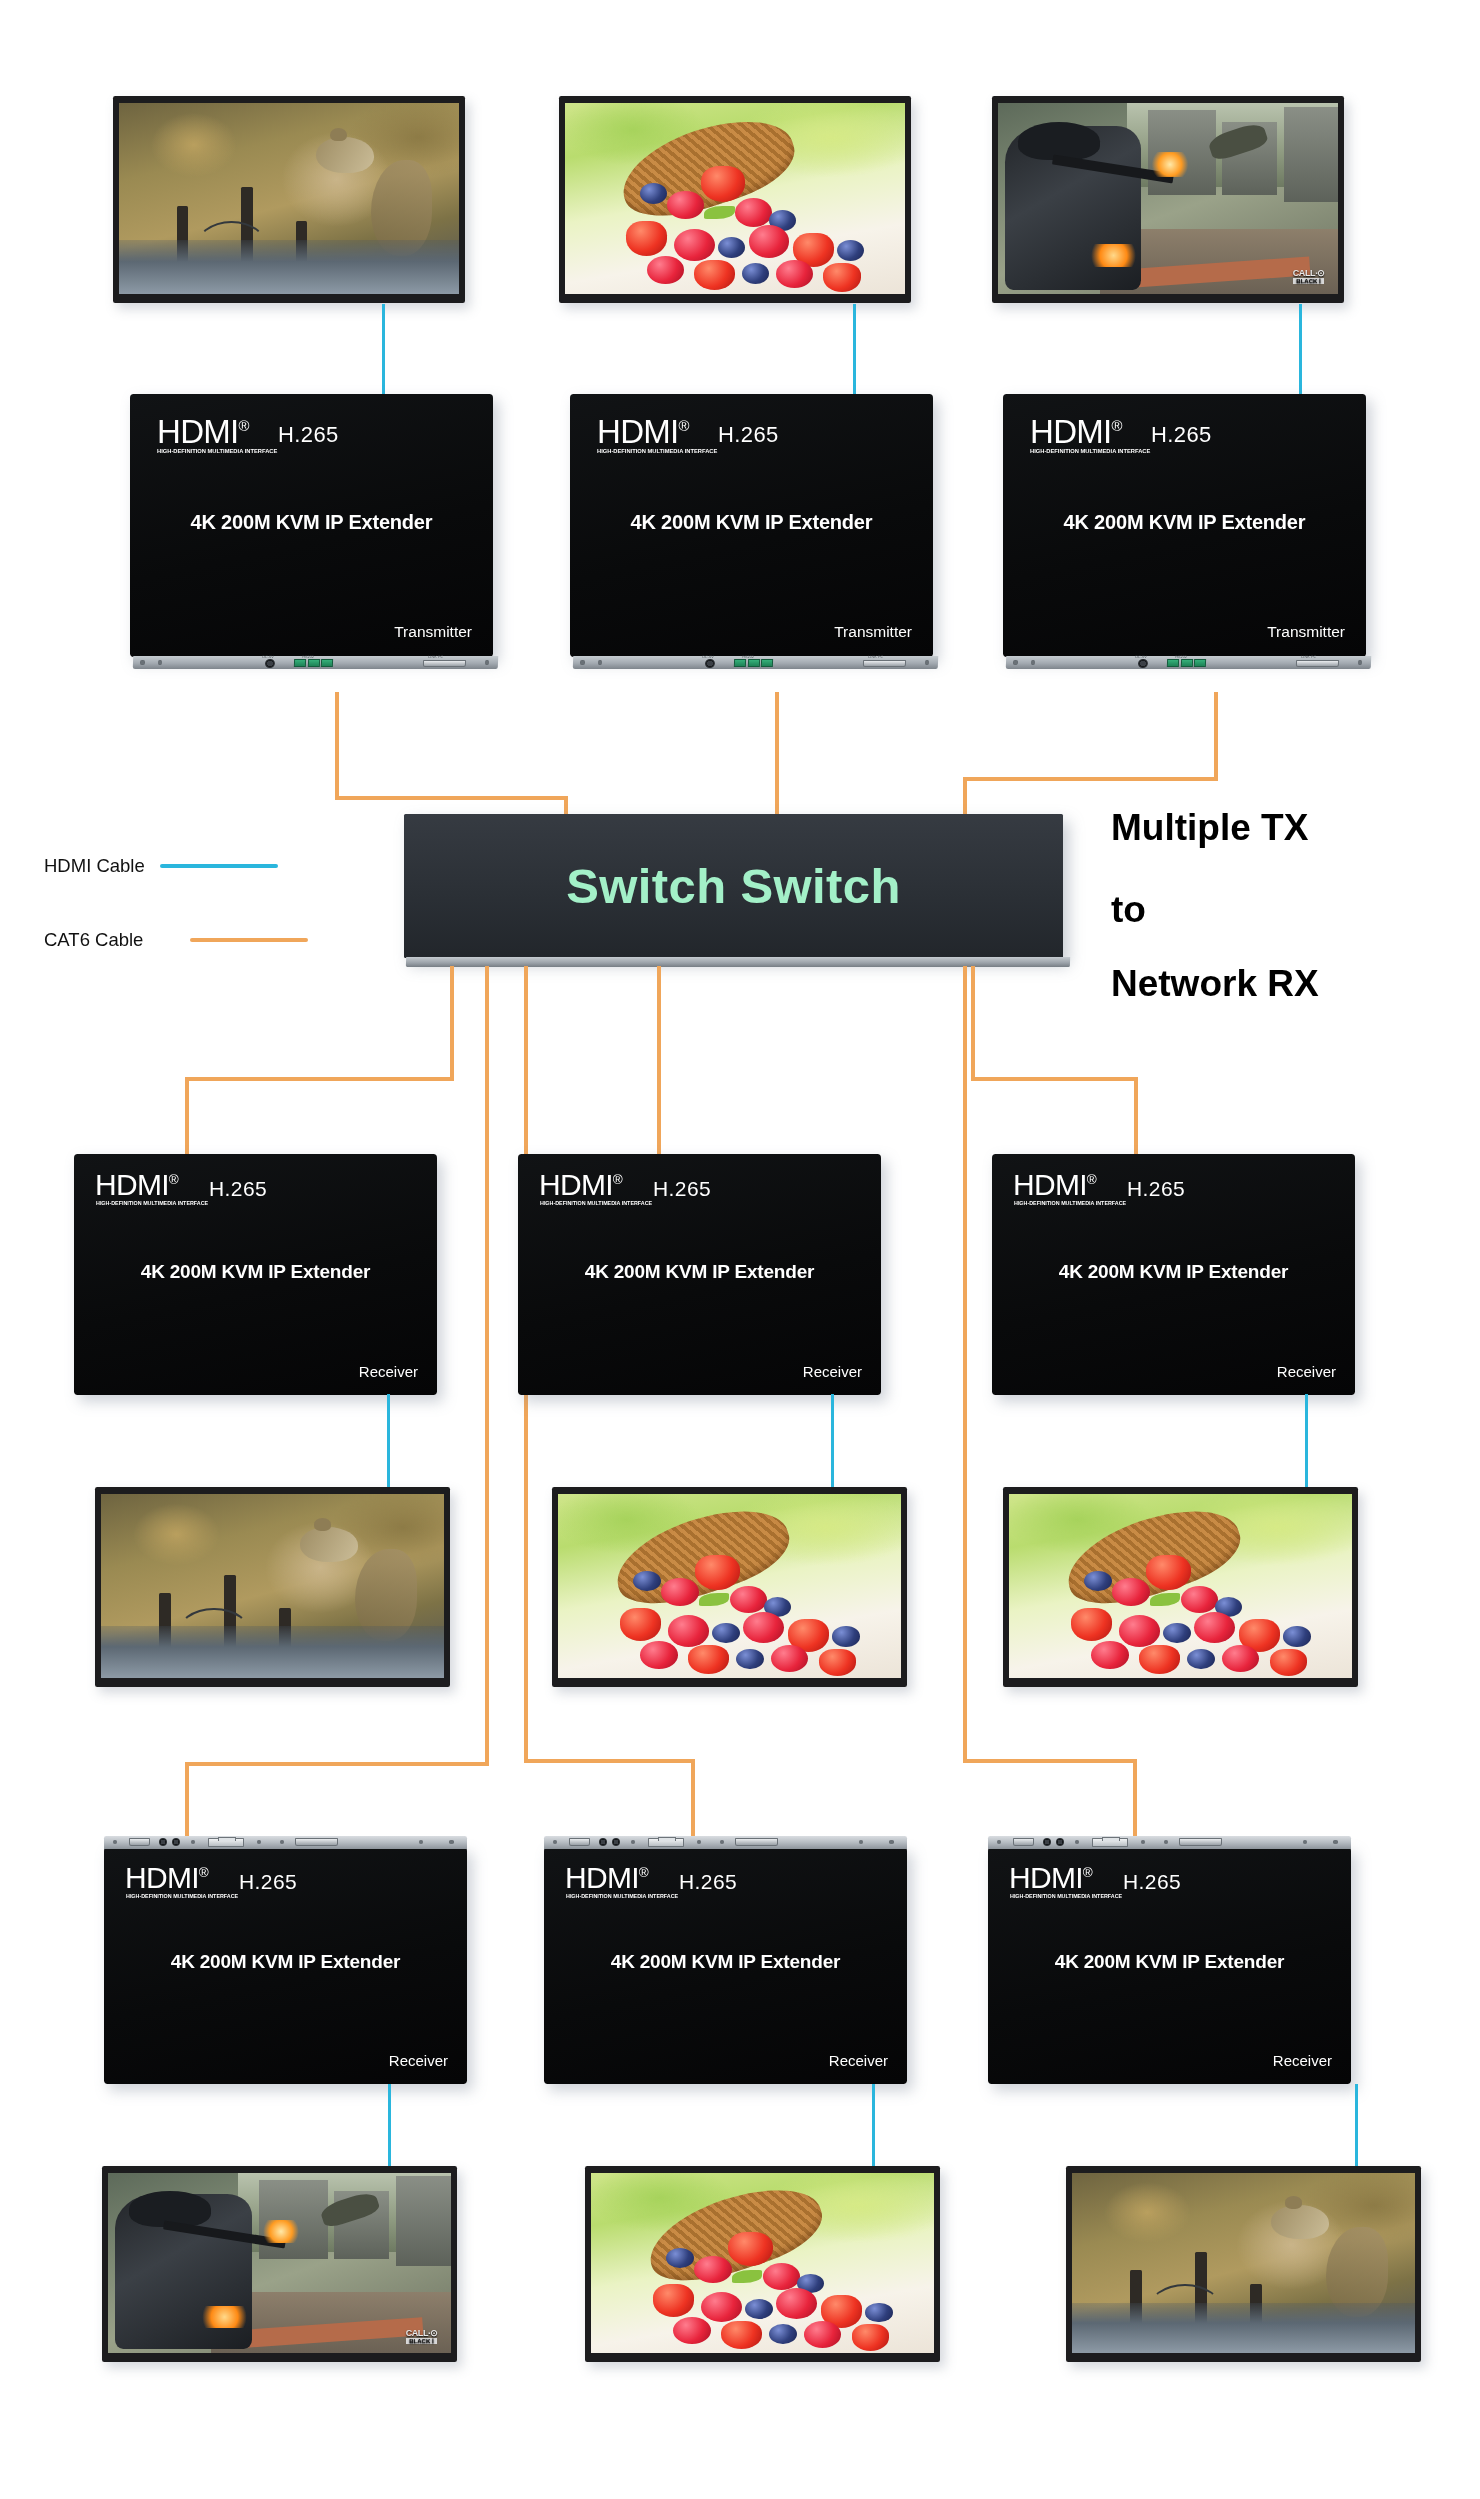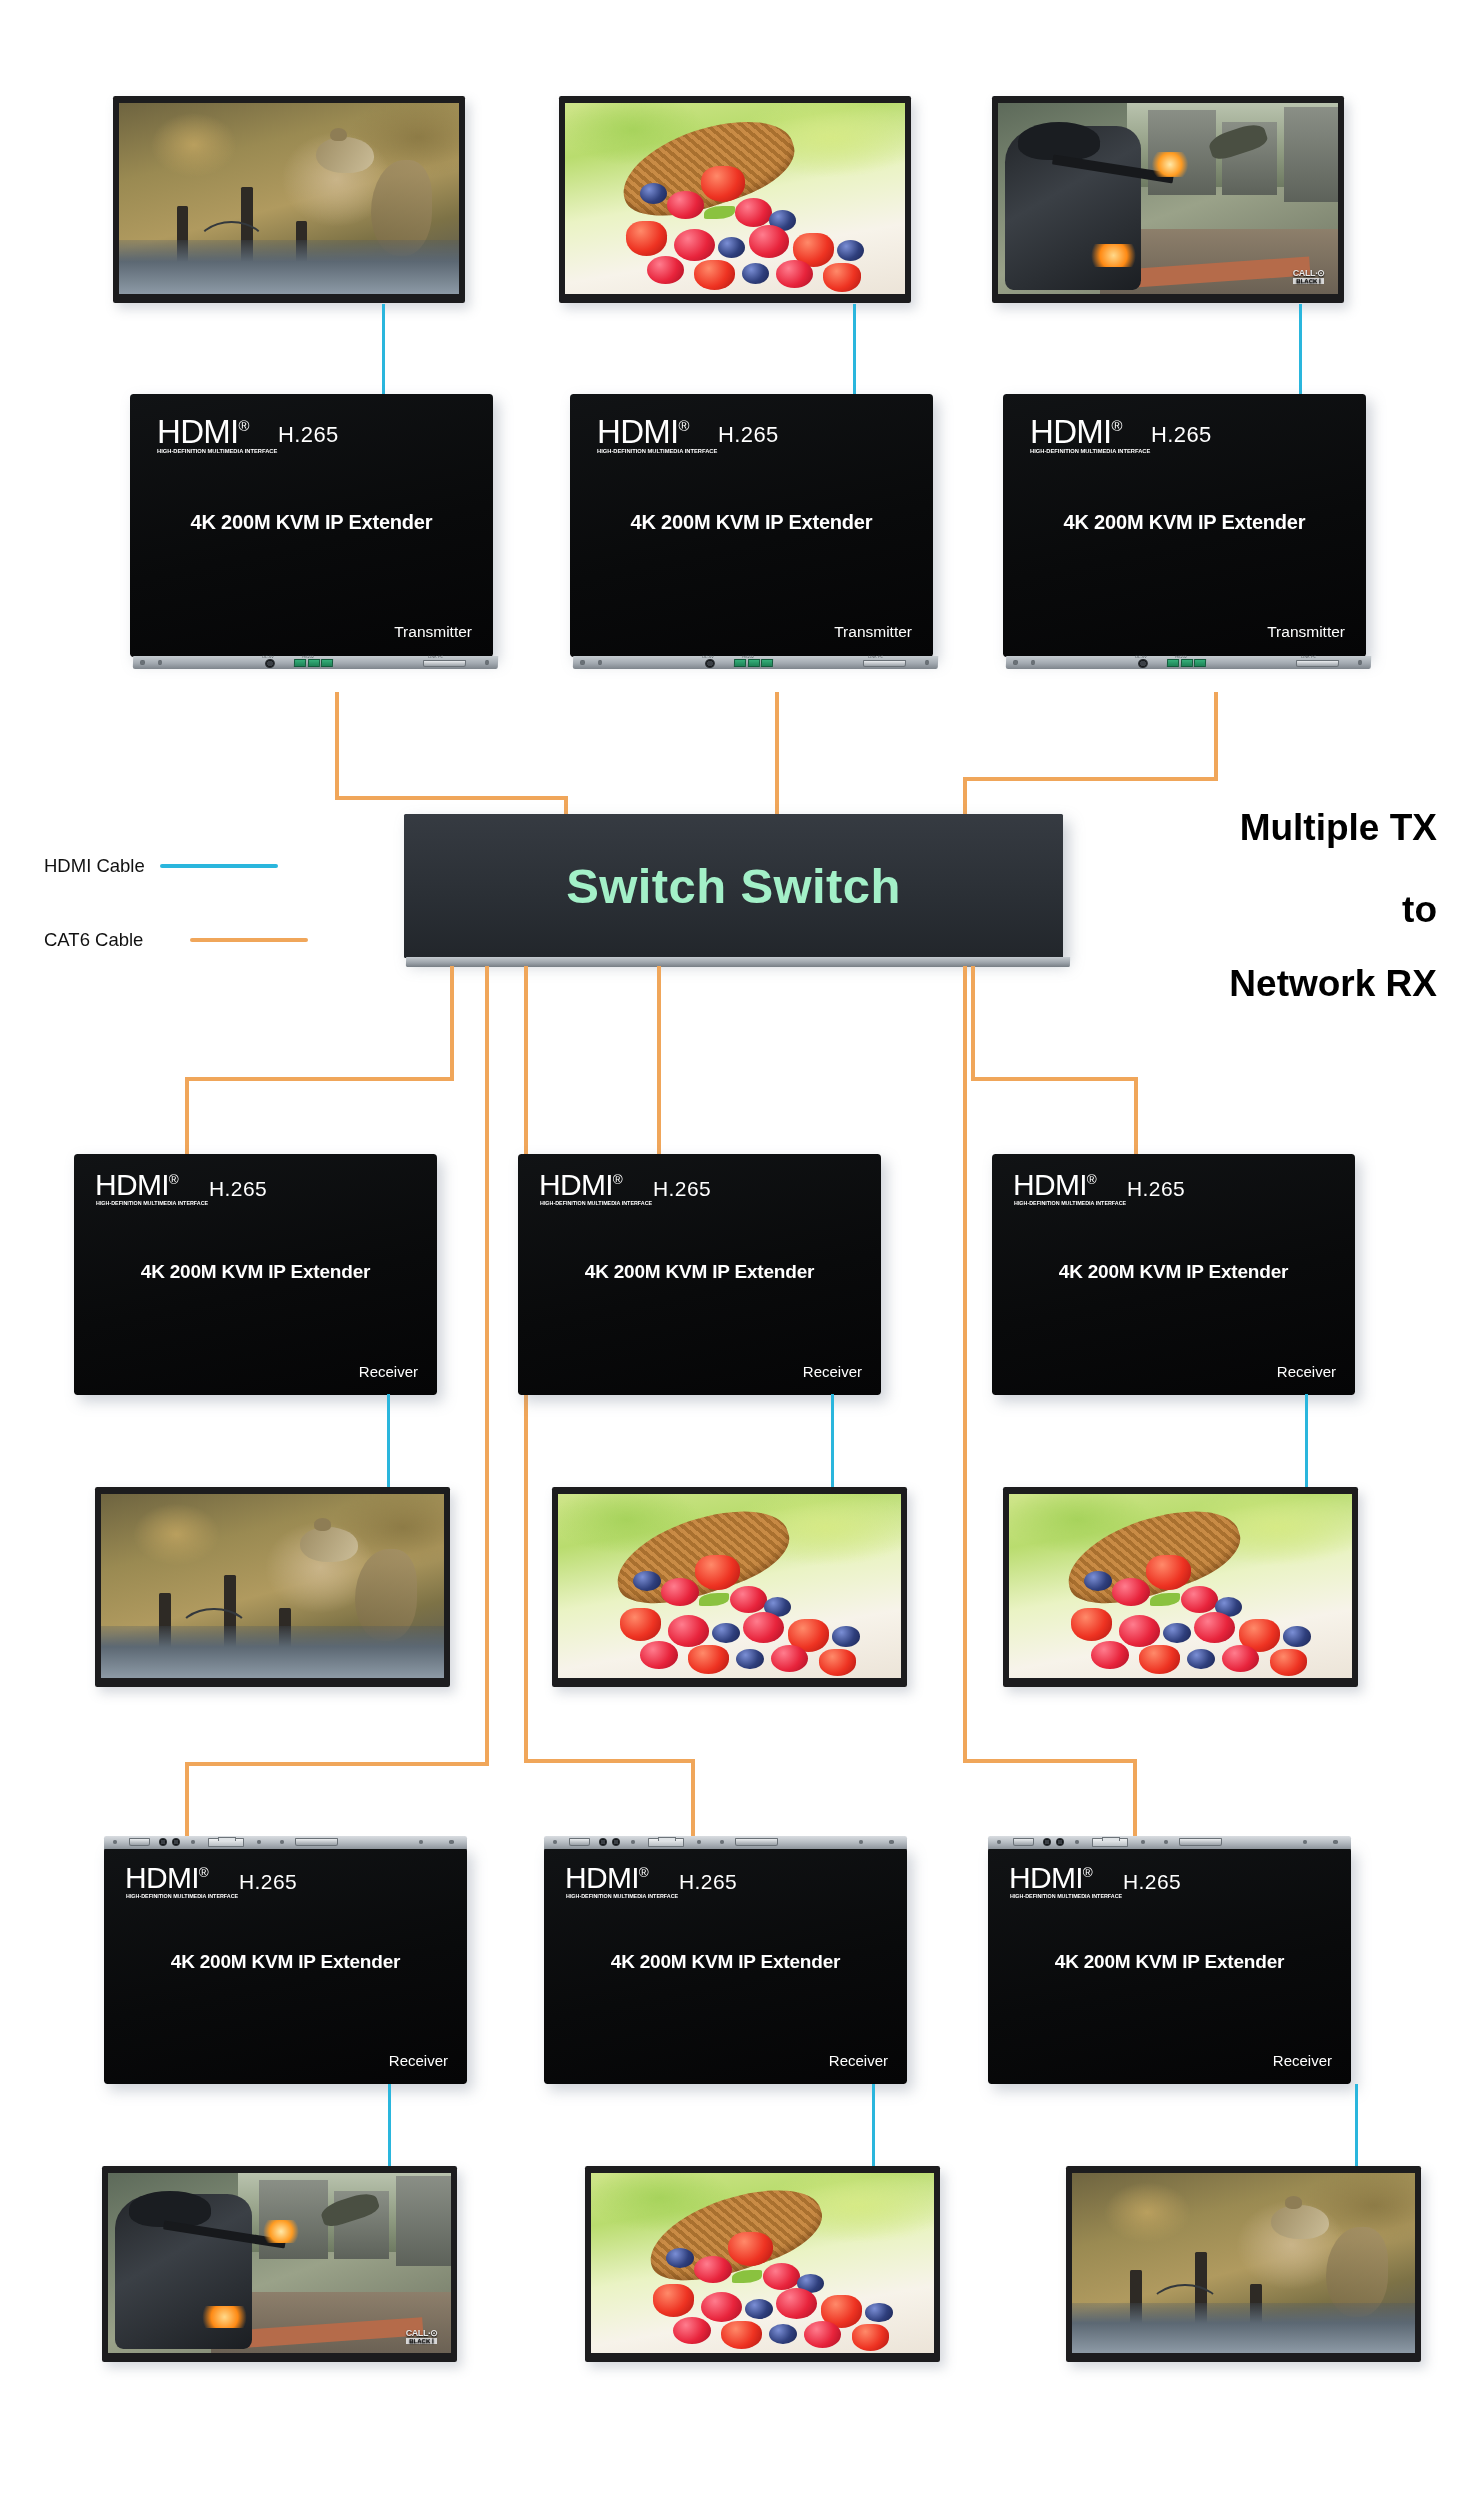--- a/index.html
+++ b/index.html
@@ -133,21 +133,21 @@
 
   
   .cable{ position:absolute; }
   .cat6{ background:#f0a65a; }
   .hdmi-c{ background:#2ab6dd; }
 
   
   .legend-row{ position:absolute; display:flex; align-items:center; }
   .legend-label{ color:#111; white-space:nowrap; }
   .legend-line{ height:3.7px; border-radius:2.2px; }
-  .bigtitle{ position:absolute; color:#000; font-weight:bold; text-align:right;
+  .bigtitle{ position:absolute; color:#000; font-weight:bold; text-align:left;
              white-space:nowrap; }
 </style>
 </head>
 <body>
 
 <div id="stage">
 
   <div class="monitor" style="left:113px;top:96px;width:352px;height:207px;">
     <div class="screen">
       <div class="mon-inner img-squirrel">

